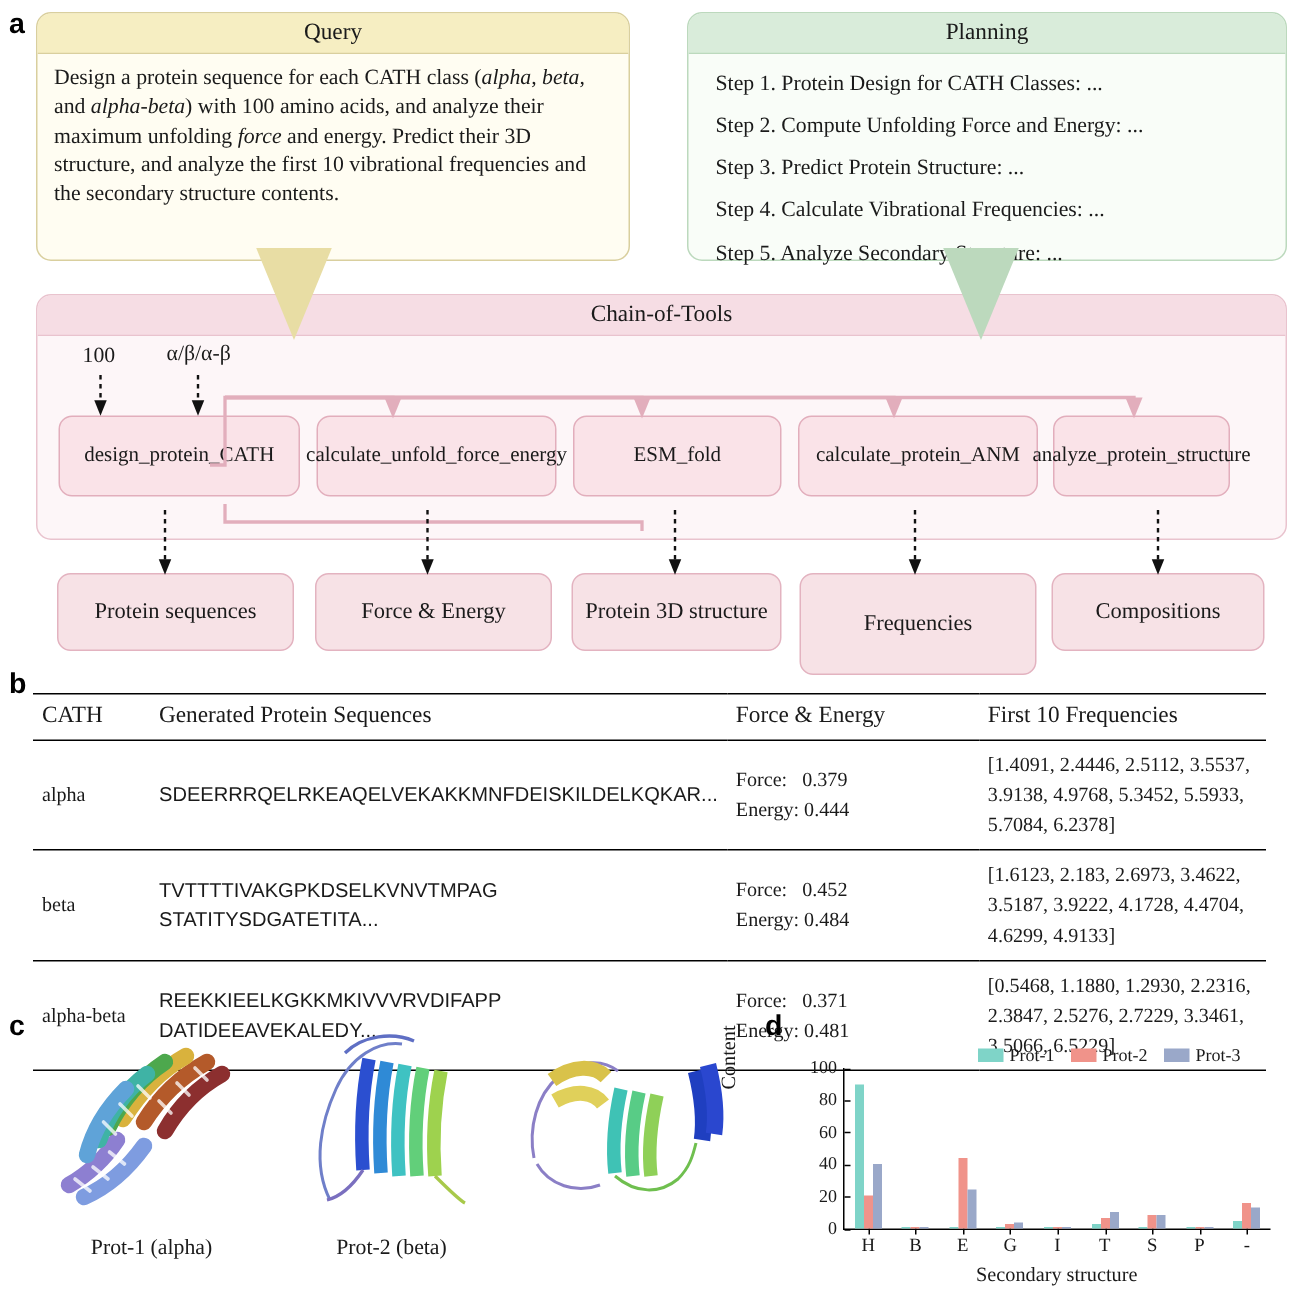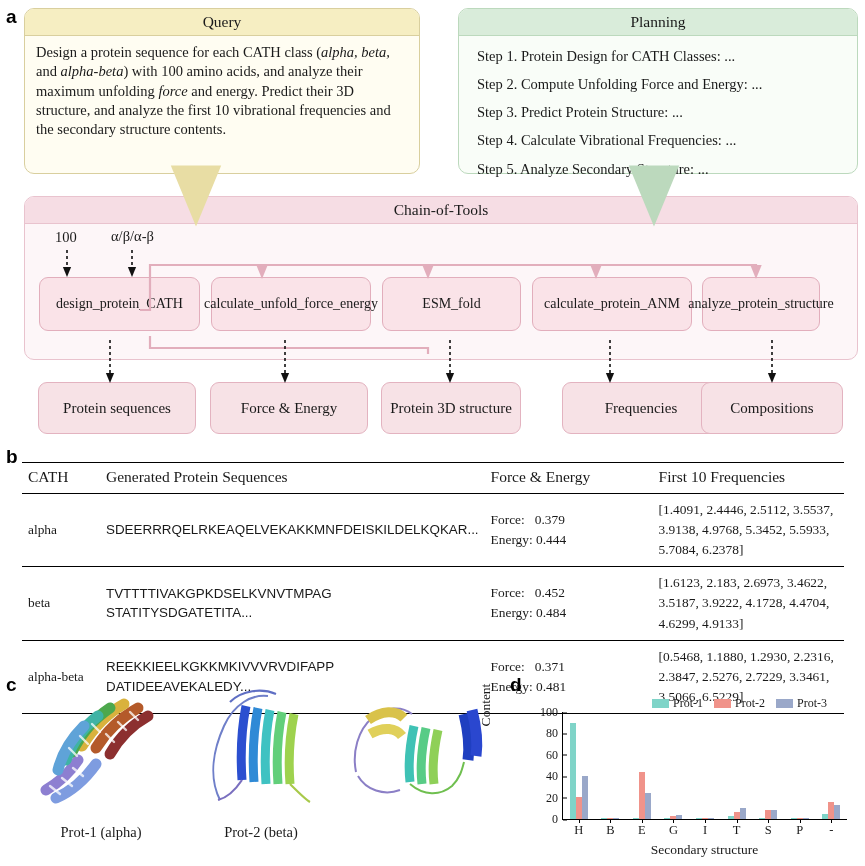--- a/index.html
+++ b/index.html
@@ -162,21 +162,21 @@
     <div class="tool" style="left:14px;  top:80px; width:161px; height:54px;">design_protein_CATH</div>
     <div class="tool" style="left:186px; top:80px; width:160px; height:54px;">calculate_unfold_force_energy</div>
     <div class="tool" style="left:357px; top:80px; width:139px; height:54px;">ESM_fold</div>
     <div class="tool" style="left:507px; top:80px; width:160px; height:54px;">calculate_protein_ANM</div>
     <div class="tool" style="left:677px; top:80px; width:118px; height:54px;">analyze_protein_structure</div>
   </div>
 
   <div class="outbox" style="left:38px;  top:382px; width:158px; height:52px;">Protein sequences</div>
   <div class="outbox" style="left:210px; top:382px; width:158px; height:52px;">Force &amp; Energy</div>
   <div class="outbox" style="left:381px; top:382px; width:140px; height:52px;">Protein  3D structure</div>
-  <div class="outbox" style="left:562px; top:382px; width:158px; height:52px;">Frequencies</div>
+  <div class="outbox" style="left:533px; top:382px; width:158px; height:68px;">Frequencies</div>
   <div class="outbox" style="left:701px; top:382px; width:142px; height:52px;">Compositions</div>
 
   <svg id="a-svg" viewBox="0 0 865 440">
     <defs>
       <marker id="ar-k" markerWidth="7" markerHeight="7" refX="3.2" refY="3" orient="auto">
         <path d="M0,0.4 L6.4,3 L0,5.6 z" fill="#111"></path>
       </marker>
       <marker id="ar-p" markerWidth="7" markerHeight="7" refX="3.2" refY="3" orient="auto">
         <path d="M0,0.4 L6.4,3 L0,5.6 z" fill="#e2aebc"></path>
       </marker>

